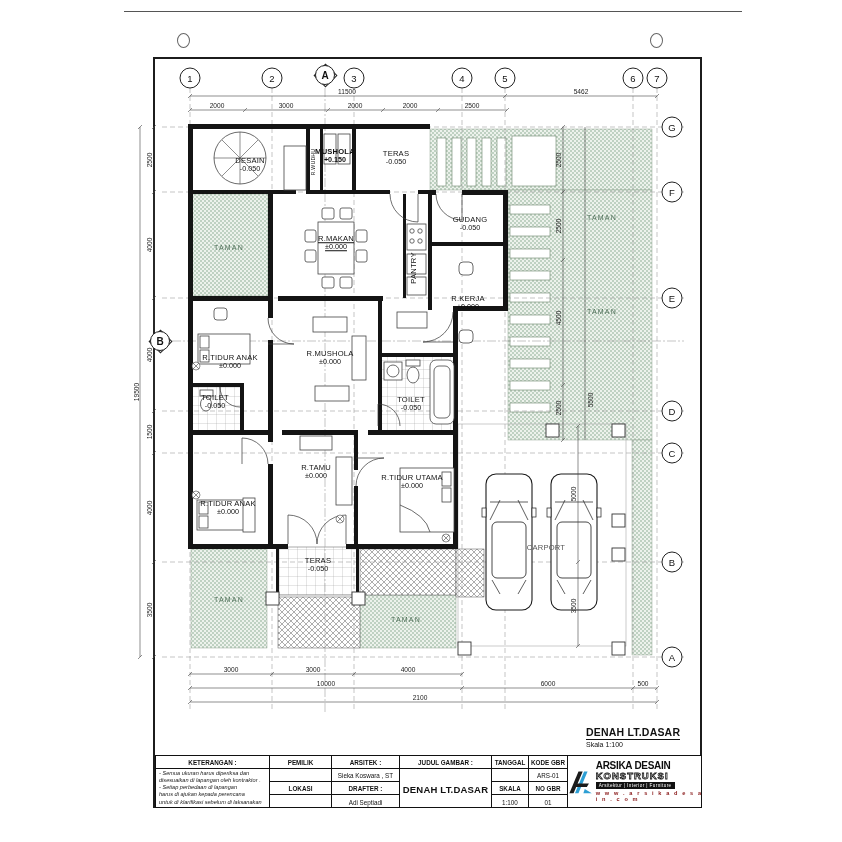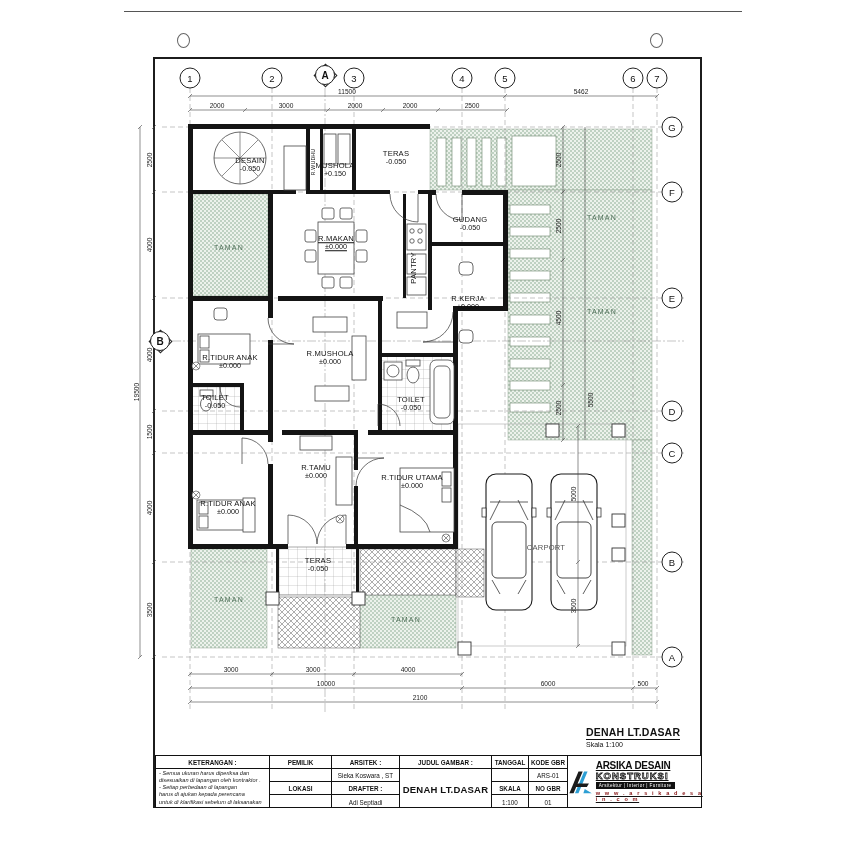--- a/index.html
+++ b/index.html
@@ -33,21 +33,21 @@
   
   #tb{position:absolute;left:155px;top:755px;width:547px;height:53px;border:1.6px solid #111;box-sizing:border-box;background:#fff;}
   .tb-col{position:absolute;top:0;height:100%;border-left:1px solid #111;box-sizing:border-box;}
   .tb-cell{position:absolute;left:0;width:100%;box-sizing:border-box;display:flex;align-items:center;justify-content:center;
            font-size:6.3px;overflow:hidden;}
   .tb-cell.hd{font-weight:bold;}
   .tb-line{border-bottom:1px solid #111;}
   #tb-notes{position:absolute;left:3px;top:14px;width:106px;font-size:5.6px;font-style:italic;line-height:1.28;color:#222;}
   #judul-value{font-size:9.5px;font-weight:bold;letter-spacing:.2px;}
   
-  #logo{position:absolute;left:0;top:0;width:100%;height:100%;display:flex;align-items:center;justify-content:center;gap:4px;text-decoration:underline;}
+  #logo{position:absolute;left:0;top:0;width:100%;height:100%;display:flex;align-items:center;justify-content:center;gap:4px;}
   #logo-text{display:flex;flex-direction:column;align-items:flex-start;}
   #logo-name1{font-size:10px;font-weight:bold;letter-spacing:-.3px;color:#0d0d0d;line-height:1;}
   #logo-name2{font-size:9.5px;font-weight:bold;letter-spacing:1px;color:#fff;-webkit-text-stroke:.8px #111;line-height:1.05;}
   #logo-tag{background:#111;color:#fff;font-size:4.6px;padding:1px 3px;margin-top:1px;letter-spacing:.4px;}
   #logo-web{font-size:5.6px;font-weight:bold;letter-spacing:1.6px;color:#8d2020;margin-top:1.5px;}
 </style>
 </head>
 <body>
 
 <div id="canvas">
@@ -404,21 +404,21 @@
   <span class="dim dimv" style="left:558px;top:318px;">4500</span>
   <span class="dim dimv" style="left:558px;top:408px;">2500</span>
   <span class="dim dimv" style="left:590px;top:400px;">5500</span>
   <span class="dim dimv" style="left:573px;top:494px;">5000</span>
   <span class="dim dimv" style="left:573px;top:606px;">3500</span>
 
   <div class="room" style="left:250px;top:165px;">
     <span class="nm">DESAIN</span>
     <span class="lv">-0.050</span>
   </div>
-  <div class="room" style="left:335px;top:170px;">
+  <div class="room" style="left:335px;top:156px;font-weight:bold;">
     <span class="nm">MUSHOLA</span>
     <span class="lv">+0.150</span>
   </div>
   <div class="room rot" style="left:314px;top:162px;">
     <span class="nm" style="font-size:5.2px;">R.WUDHU</span>
   </div>
   <div class="room" style="left:396px;top:158px;">
     <span class="nm">TERAS</span>
     <span class="lv">-0.050</span>
   </div>

